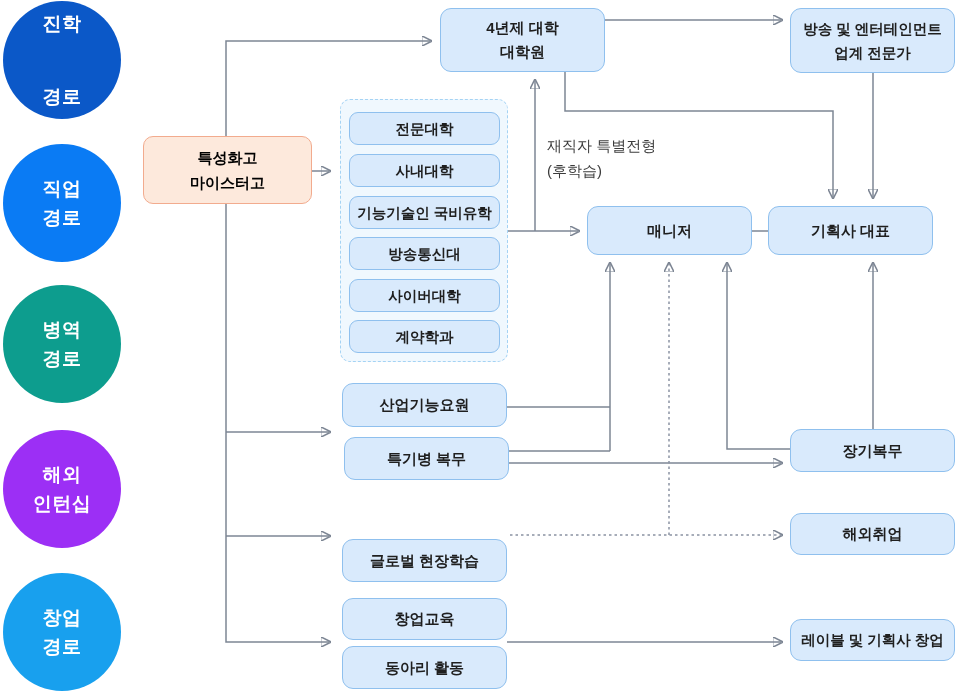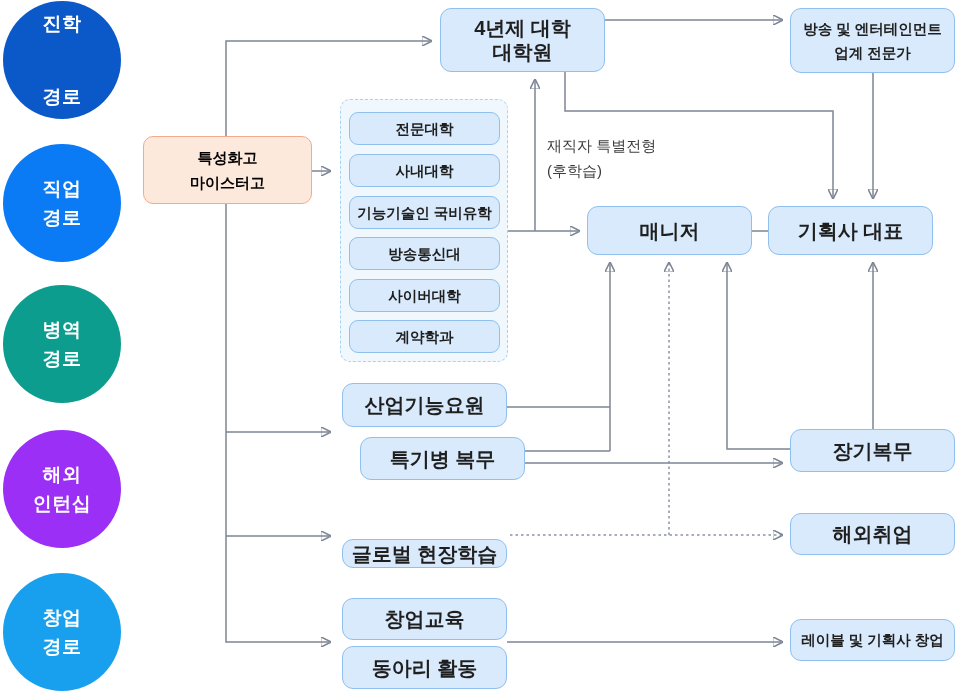--- a/index.html
+++ b/index.html
@@ -13,21 +13,21 @@
 
   .legend-circle {
     position:absolute; width:118px; height:118px; border-radius:50%;
     display:flex; flex-direction:column; align-items:center; justify-content:center;
     color:#ffffff; font-weight:700; font-size:19px; line-height:29px; letter-spacing:0.5px;
   }
 
   .node {
     position:absolute; background:#d9eafc; border:1.5px solid #8fc0ee; border-radius:11px;
     display:flex; flex-direction:column; align-items:center; justify-content:center;
-    font-size:20px; font-weight:600; color:#1f1f1f; line-height:24px; text-align:center;
+    font-size:15px; font-weight:600; color:#1f1f1f; line-height:24px; text-align:center;
     box-sizing:border-box;
   }
   .node.small { border-radius:9px; font-size:14.5px; }
   .node.tight { font-size:14.5px; }
 
   .group-dashed {
     position:absolute; background:#f0f8fe; border:1.5px dashed #a5d3f4; border-radius:10px;
     box-sizing:border-box;
   }
 
@@ -136,28 +136,28 @@
   <div class="node" style="left:587px; top:206px; width:165px; height:49px;">
     <span>매니저</span>
   </div>
   <div class="node" style="left:768px; top:206px; width:165px; height:49px;">
     <span>기획사 대표</span>
   </div>
 
   <div class="node" style="left:342px; top:383px; width:165px; height:44px;">
     <span>산업기능요원</span>
   </div>
-  <div class="node" style="left:360px; top:437px; width:165px; height:43px;">
+  <div class="node" style="left:344px; top:437px; width:165px; height:43px;">
     <span>특기병 복무</span>
   </div>
   <div class="node" style="left:790px; top:429px; width:165px; height:43px;">
     <span>장기복무</span>
   </div>
 
-  <div class="node" style="left:342px; top:539px; width:165px; height:29px;">
+  <div class="node" style="left:342px; top:539px; width:165px; height:43px;">
     <span>글로벌 현장학습</span>
   </div>
   <div class="node" style="left:790px; top:513px; width:165px; height:42px;">
     <span>해외취업</span>
   </div>
 
   <div class="node" style="left:342px; top:598px; width:165px; height:42px;">
     <span>창업교육</span>
   </div>
   <div class="node" style="left:342px; top:646px; width:165px; height:43px;">

